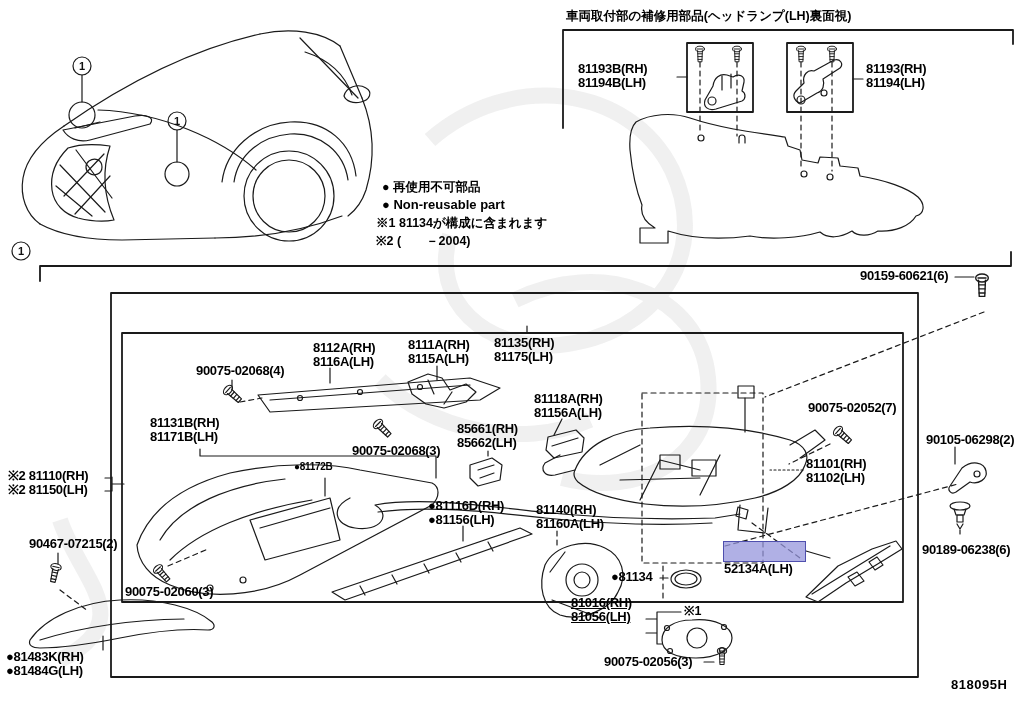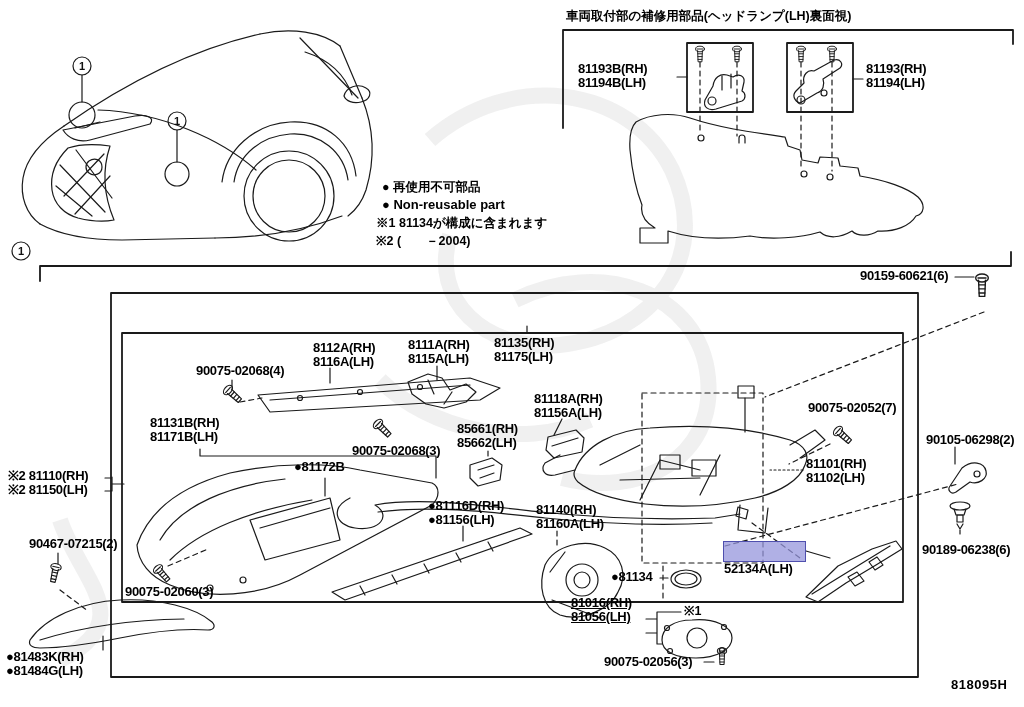--- a/index.html
+++ b/index.html
@@ -299,21 +299,21 @@
 <div class="lbl" style="left:806px;top:457px;">
   <span class="ln">81101(RH)</span>
   <span class="ln">81102(LH)</span>
 </div>
 
 <div class="lbl" style="left:8px;top:469px;">
   <span class="ln">※2 81110(RH)</span>
   <span class="ln">※2 81150(LH)</span>
 </div>
 
-<div class="lbl" style="left:294px;top:460px;font-size:13px;">●81172B</div>
+<div class="lbl" style="left:294px;top:460px;font-size:10px;">●81172B</div>
 
 <div class="lbl" style="left:428px;top:499px;">
   <span class="ln">●81116D(RH)</span>
   <span class="ln">●81156(LH)</span>
 </div>
 <div class="lbl" style="left:536px;top:503px;">
   <span class="ln">81140(RH)</span>
   <span class="ln">81160A(LH)</span>
 </div>
 <div class="lbl" style="left:611px;top:570px;">●81134</div>

